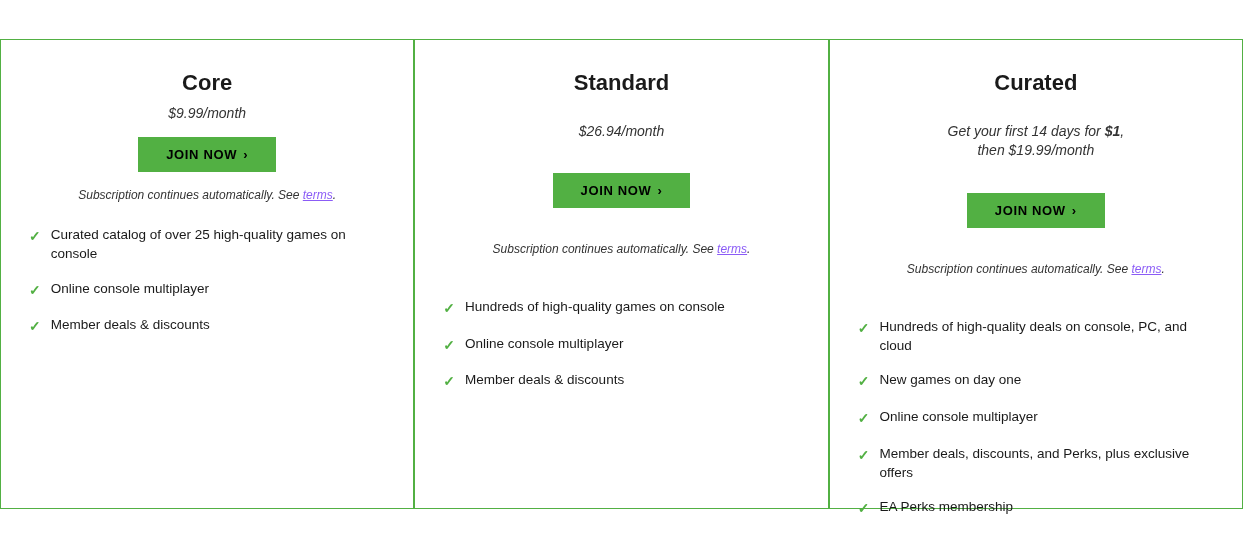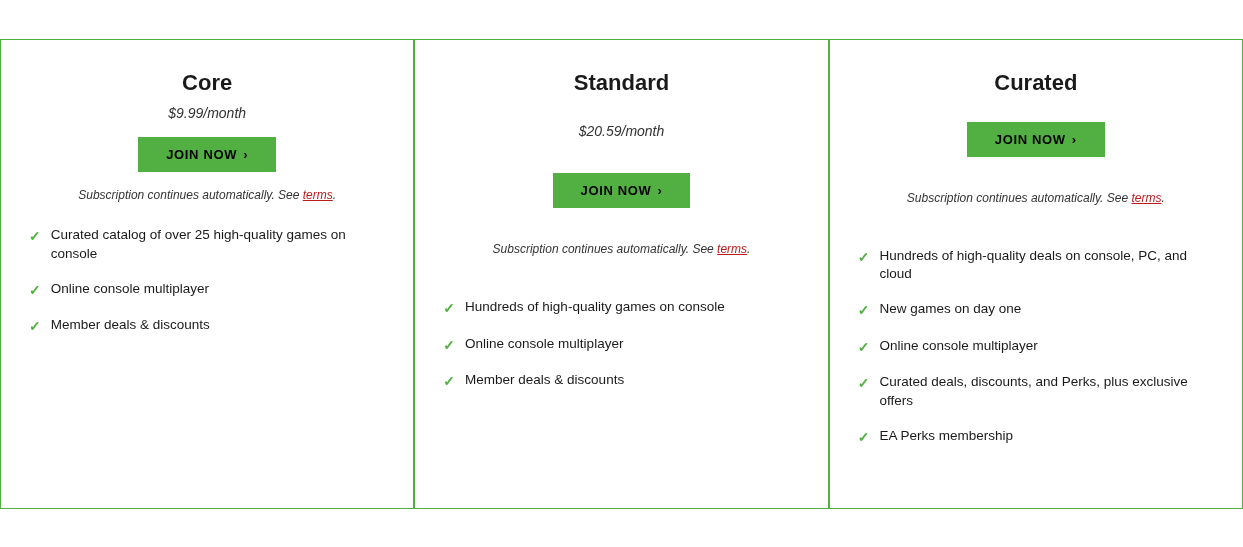--- a/index.html
+++ b/index.html
@@ -102,21 +102,21 @@
     .subscription-note {
       font-size: 12px;
       color: #333333;
       text-align: center;
       font-style: italic;
       line-height: 1.5;
       margin-bottom: 22px;
     }
 
     .subscription-note a {
-      color: #b91c1c;
+      color: #8b5cf6;
       font-style: italic;
     }
 
     .features-list {
       list-style: none;
       width: 100%;
       padding: 0;
     }
 
     .features-list li {
@@ -164,21 +164,21 @@
       </li>
       <li>
         <span class="check">✓</span>
         <span>Member deals &amp; discounts</span>
       </li>
     </ul>
   </div>
 
   <div class="plan-card">
     <h2 class="plan-title">Standard</h2>
-    <p class="plan-price">$20.59/month</p>
+    <p class="plan-price">$26.94/month</p>
     <button class="join-button">
       <span>JOIN NOW</span>
       <span class="chevron">›</span>
     </button>
     <p class="subscription-note">
       <span>Subscription continues automatically. See</span>
       <a href="#">terms</a>.
     </p>
     <ul class="features-list">
       <li>
@@ -191,20 +191,23 @@
       </li>
       <li>
         <span class="check">✓</span>
         <span>Member deals &amp; discounts</span>
       </li>
     </ul>
   </div>
 
   <div class="plan-card">
     <h2 class="plan-title">Curated</h2>
+    <p class="plan-price">
+      Get your first 14 days for <strong>$1</strong>,<br>then $19.99/month
+    </p>
     <button class="join-button">
       <span>JOIN NOW</span>
       <span class="chevron">›</span>
     </button>
     <p class="subscription-note">
       <span>Subscription continues automatically. See</span>
       <a href="#">terms</a>.
     </p>
     <ul class="features-list">
       <li>
@@ -214,21 +217,21 @@
       <li>
         <span class="check">✓</span>
         <span>New games on day one</span>
       </li>
       <li>
         <span class="check">✓</span>
         <span>Online console multiplayer</span>
       </li>
       <li>
         <span class="check">✓</span>
-        <span>Curated deals, discounts, and Perks, plus exclusive offers</span>
+        <span>Member deals, discounts, and Perks, plus exclusive offers</span>
       </li>
       <li>
         <span class="check">✓</span>
         <span>EA Perks membership</span>
       </li>
     </ul>
   </div>
 </div>
 
 </body></html>

